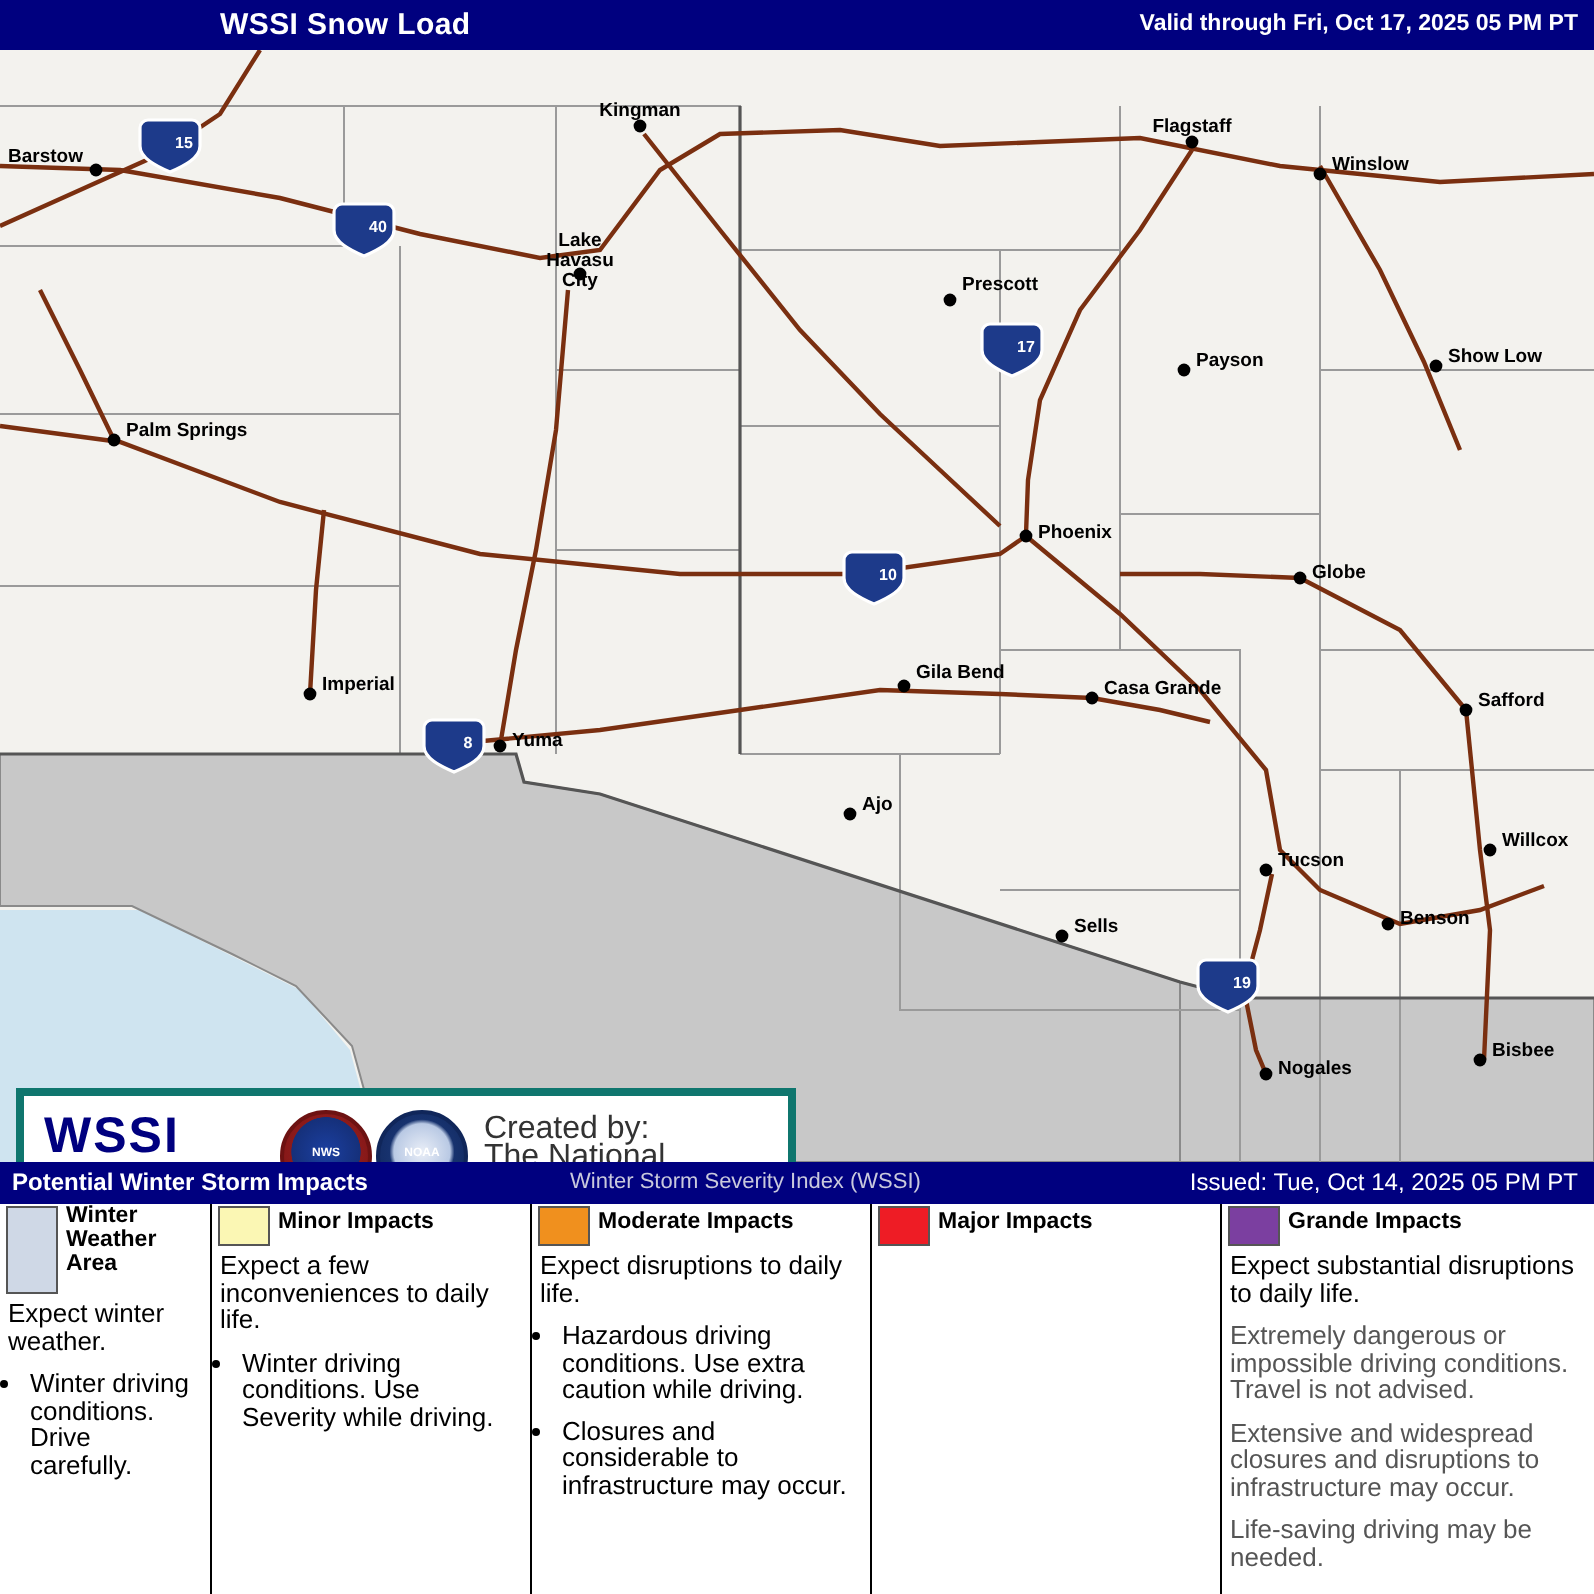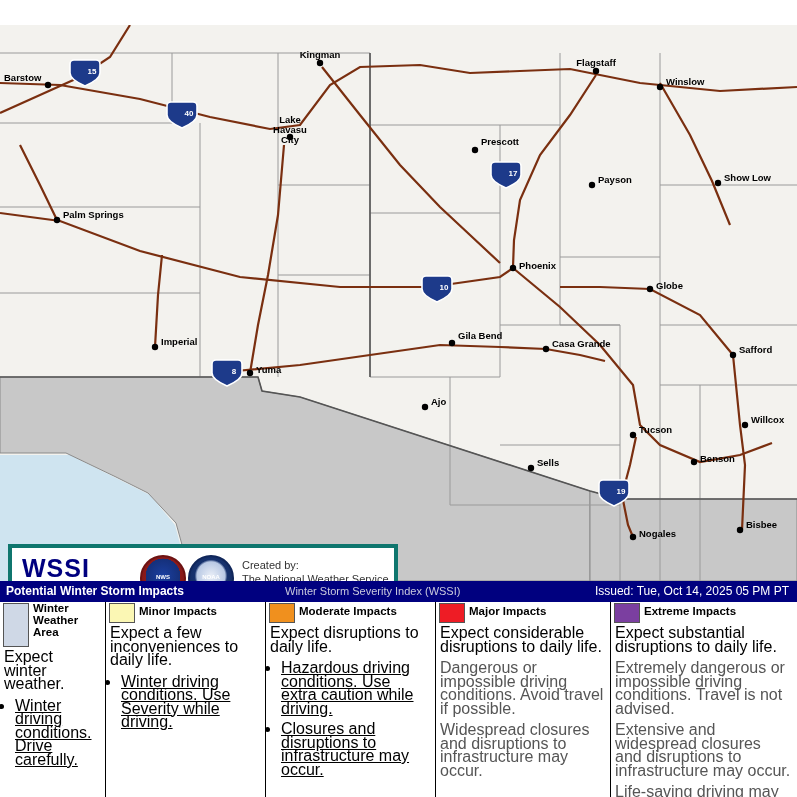--- a/index.html
+++ b/index.html
@@ -110,21 +110,21 @@
     width: 100%;
     text-align: center;
     top: 17px;
     font-size: 6px;
     font-weight: bold;
     color: #ffffff;
   }
   #created-by {
     position: absolute;
     left: 230px; top: 10px;
-    font-size: 11px;
+    font-size: 16px;
     color: #333333;
     line-height: 14px;
   }
 
   
   #subbar {
     position: absolute;
     left: 0; top: 581px;
     width: 797px;
     height: 21px;
@@ -180,39 +180,43 @@
   }
   .lg-head-label {
     font-size: 11.5px;
     font-weight: bold;
     color: #000000;
     line-height: 12px;
     padding-top: 3px;
     flex: 1;
   }
   .lg-body {
-    font-size: 16px;
+    font-size: 13px;
     line-height: 13.5px;
     color: #000000;
     padding: 2px 6px 0 4px;
   }
   .lg-body p { margin: 0 0 8px 0; }
-  .lg-body ul { margin: 0 0 6px 0; padding-left: 11px; text-decoration: underline; }
+  .lg-body ul { margin: 0 0 6px 0; padding-left: 11px; }
   .lg-body li { margin-bottom: 7px; }
   .lg-gray { color: #555555; }
 
   
   #col0 .lg-head { height: 46px; }
   #col0 .lg-head-label { padding-top: 0px; }
 </style>
 </head>
 <body>
 
 <div id="page">
 
+  <div id="titlebar">
+    <div id="title-text">WSSI Snow Load</div>
+    <div id="valid-text">Valid through Fri, Oct 17, 2025 05 PM PT</div>
+  </div>
 
   <div id="map">
     <svg width="797" height="556" viewBox="0 0 797 556">
 
       <rect x="0" y="0" width="797" height="556" fill="#f3f2ee"></rect>
 
       <path d="M0,430 L70,430 L120,455 L150,470 L175,500 L190,556 L0,556 Z" fill="#cfe4f0"></path>
       <path d="M0,358 L0,424 L65,424 L40,390 Z" fill="#cfe4f0"></path>
 
       <path d="M0,352 L258,352 L262,366 L300,372 L590,466 L590,556 L192,556 L176,498 L148,468 L116,452 L66,428 L0,428 Z" fill="#c8c8c8" stroke="#8a8a8a" stroke-width="1"></path>
@@ -414,41 +418,36 @@
 
     <div class="legend-col" id="col2" style="width:170px">
       <div class="lg-head">
         <div class="lg-swatch" style="background:#f0901e"></div>
         <div class="lg-head-label">Moderate Impacts</div>
       </div>
       <div class="lg-body">
         <p>Expect disruptions to daily life.</p>
         <ul>
           <li>Hazardous driving conditions. Use extra caution while driving.</li>
-          <li>Closures and disruptions to infrastructure may occur.</li>
+          <li>Closures and considerable to infrastructure may occur.</li>
         </ul>
       </div>
     </div>
 
     <div class="legend-col" id="col3" style="width:175px">
       <div class="lg-head">
         <div class="lg-swatch" style="background:#ee1c25"></div>
         <div class="lg-head-label">Major Impacts</div>
       </div>
-      <div class="lg-body">
-        <p>Expect considerable disruptions to daily life.</p>
-        <p class="lg-gray">Dangerous or impossible driving conditions. Avoid travel if possible.</p>
-        <p class="lg-gray">Widespread closures and disruptions to infrastructure may occur.</p>
-      </div>
     </div>
 
     <div class="legend-col" id="col4" style="width:186px">
       <div class="lg-head">
         <div class="lg-swatch" style="background:#7b3fa0"></div>
-        <div class="lg-head-label">Extreme Impacts</div>
+        <div class="lg-head-label">Grande Impacts</div>
       </div>
       <div class="lg-body">
         <p>Expect substantial disruptions to daily life.</p>
         <p class="lg-gray">Extremely dangerous or impossible driving conditions. Travel is not advised.</p>
         <p class="lg-gray">Extensive and widespread closures and disruptions to infrastructure may occur.</p>
         <p class="lg-gray">Life-saving driving may be needed.</p>
       </div>
     </div>
 
   </div>

